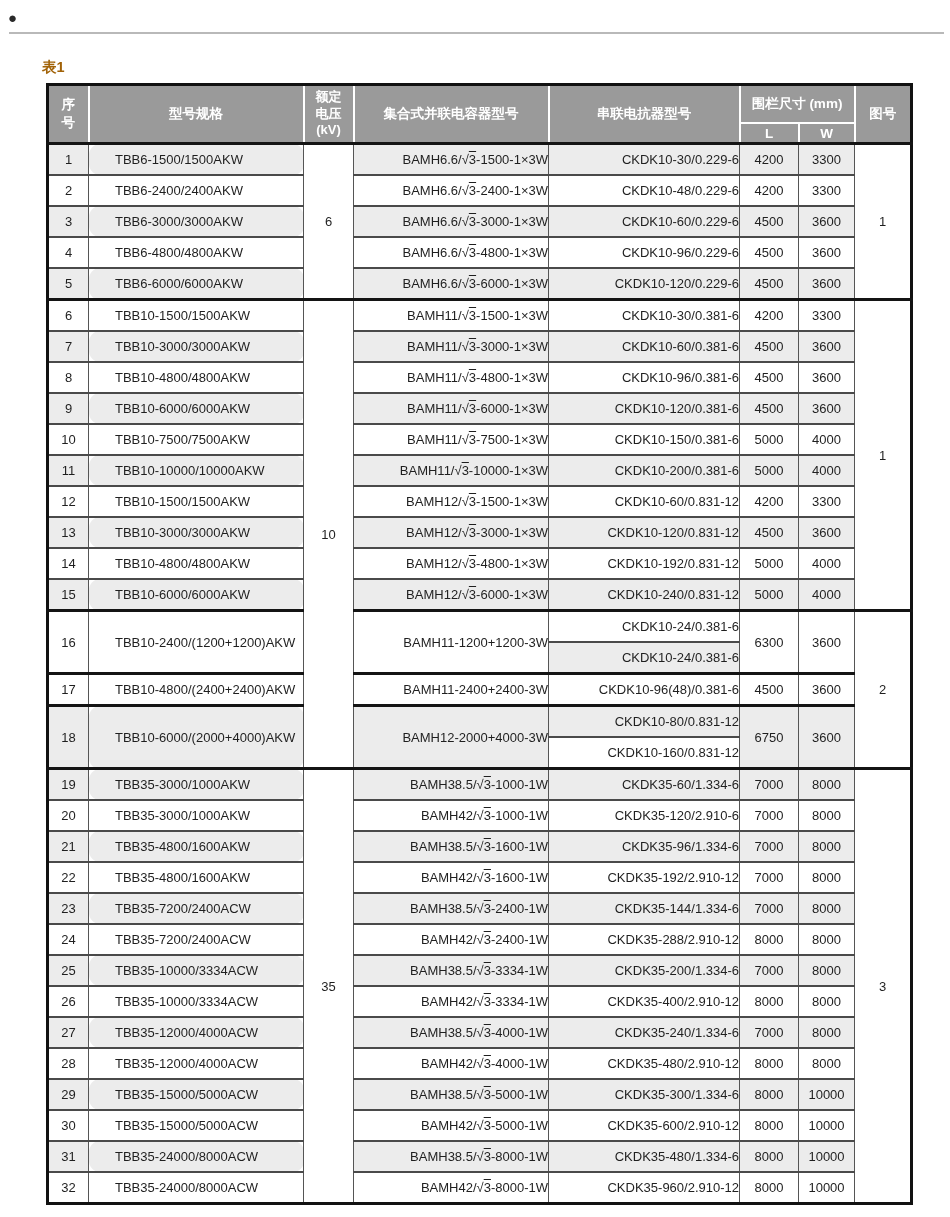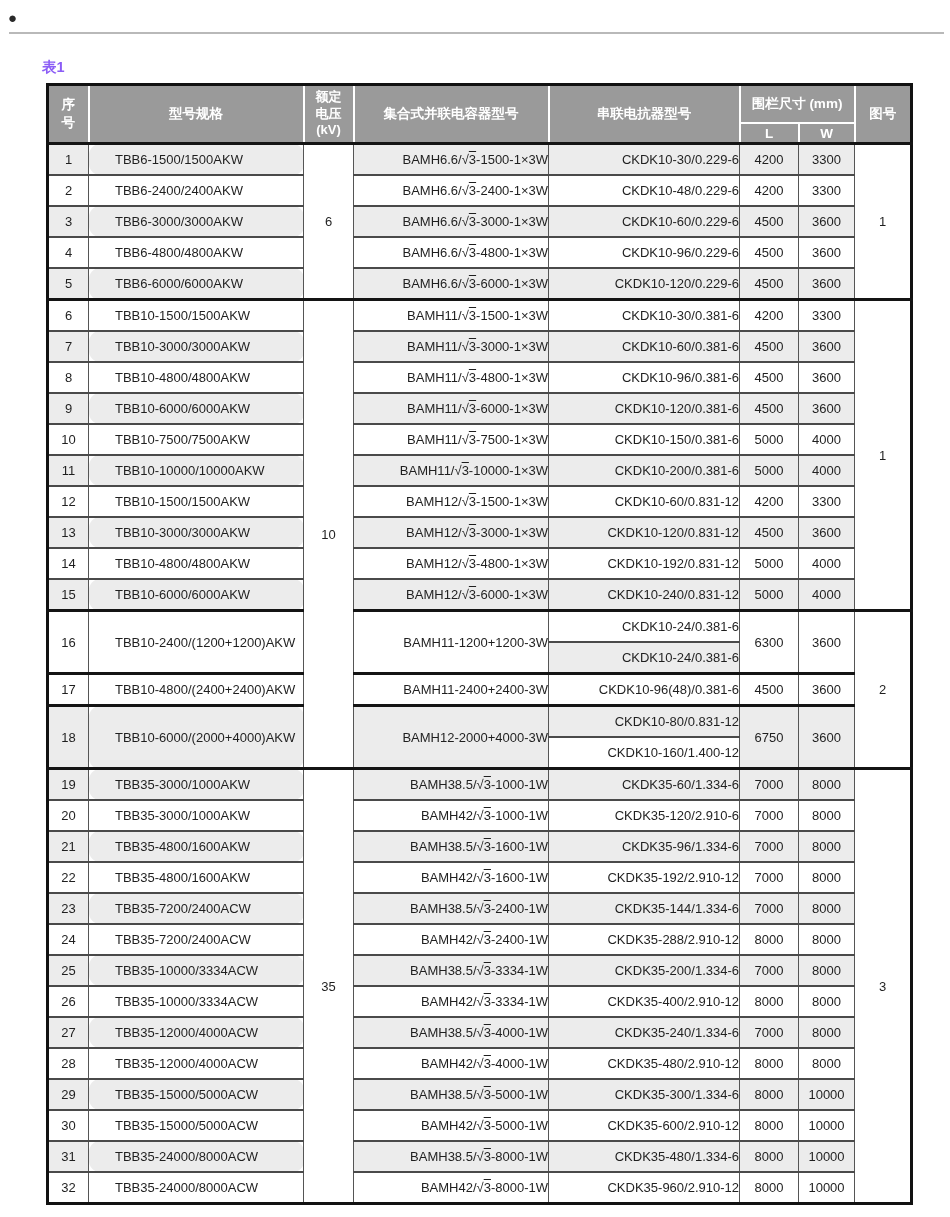--- a/index.html
+++ b/index.html
@@ -6,21 +6,21 @@
   body {
     width:950px; height:1217px; overflow:hidden;
     font-family:"Liberation Sans","DejaVu Sans",sans-serif;
     color:#1f1f1f; position:relative;
   }
   
   .title-row { display:flex; align-items:center; padding:10px 10px 0 8px; }
   .bullet { font-size:15px; color:#2a2a2a; margin-right:7px; line-height:1; }
   .page-title { font-size:17.5px; font-weight:bold; color:#262626; letter-spacing:.5px; }
   .title-rule { height:2px; background:#b9b9b9; margin:7px 6px 0 9px; }
-  .table-label { font-size:14.5px; font-weight:bold; margin:24px 0 6px 42px; color:#8b5cf6; }
+  .table-label { font-size:14.5px; font-weight:bold; margin:24px 0 6px 42px; color:#a16207; }
 
   
   .tbl-wrap { margin-left:46px; }
   table.params { border-collapse:collapse; table-layout:fixed; width:864px; border:3px solid #111; }
   th, td { font-size:13px; padding:0; vertical-align:middle; overflow:hidden; }
 
   
   thead th {
     background:#9a9a9a; color:#fff; font-weight:bold; font-size:13.5px;
     border:2px solid #fff; text-align:center;
@@ -226,21 +226,21 @@
         </tr>
         <tr class="shade thick">
           <td class="c" rowspan="2">18</td>
           <td class="l" rowspan="2">TBB10-6000/(2000+4000)AKW</td>
           <td class="l2" rowspan="2">BAMH12-2000+4000-3W</td>
           <td class="l3">CKDK10-80/0.831-12</td>
           <td class="c" rowspan="2">6750</td>
           <td class="c" rowspan="2">3600</td>
         </tr>
         <tr class="">
-          <td class="l3">CKDK10-160/1.400-12</td>
+          <td class="l3">CKDK10-160/0.831-12</td>
         </tr>
         <tr class="shade thick">
           <td class="c">19</td>
           <td class="l">TBB35-3000/1000AKW</td>
           <td class="c mg" rowspan="14">35</td>
           <td class="l2">BAMH38.5/√<span class="vin">3</span>-1000-1W</td>
           <td class="l3">CKDK35-60/1.334-6</td>
           <td class="c">7000</td>
           <td class="c">8000</td>
           <td class="c mg" rowspan="14">3</td>

